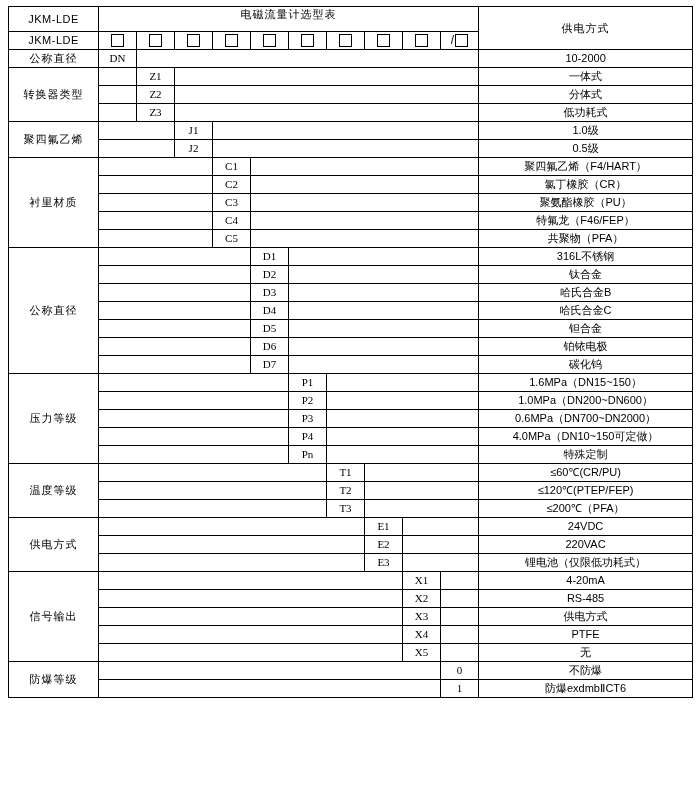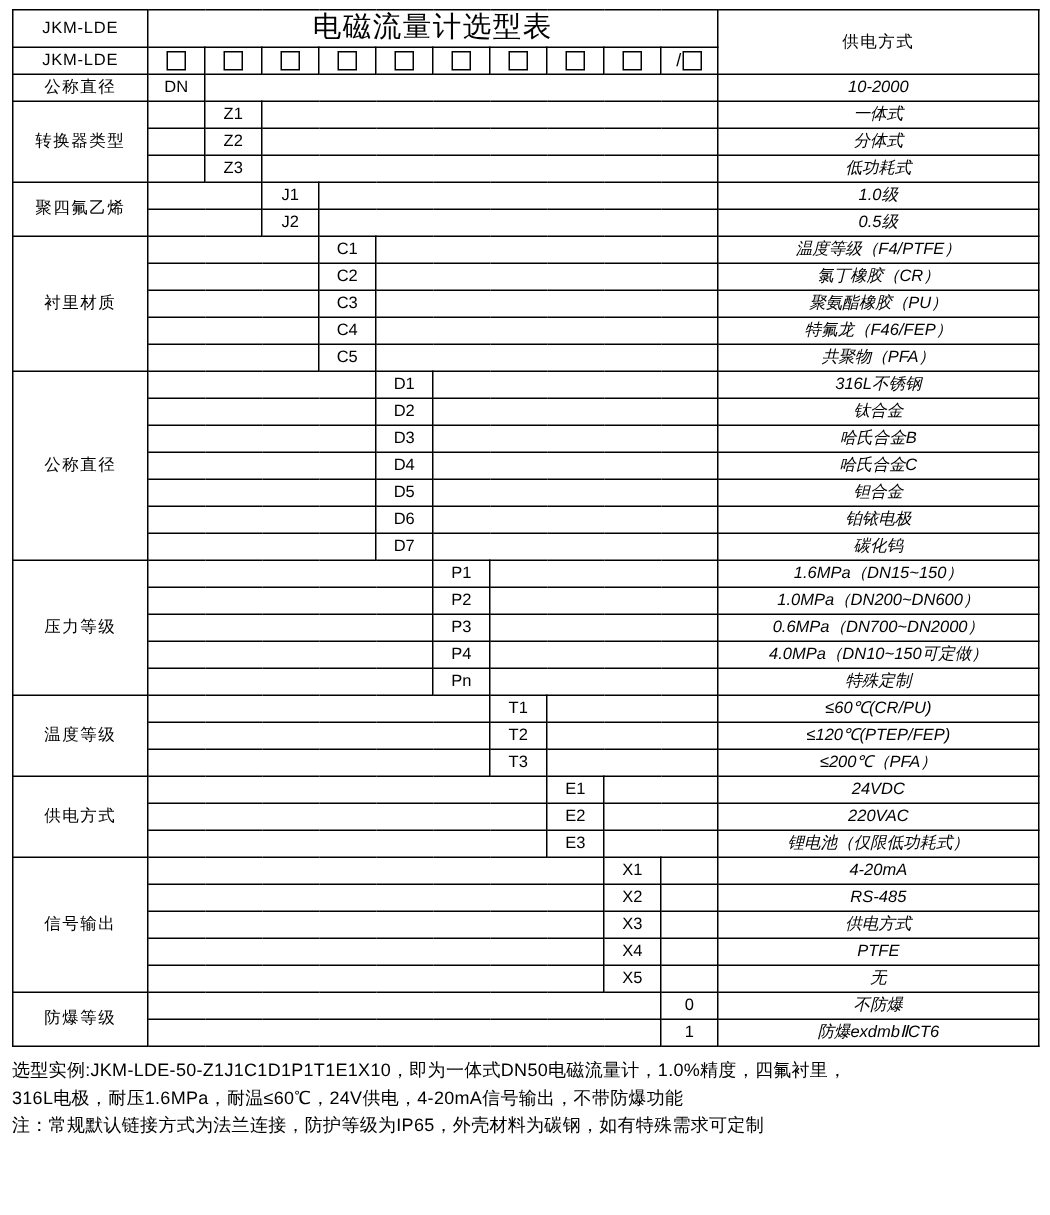--- a/index.html
+++ b/index.html
@@ -44,25 +44,24 @@
     font-size: 13px;
     letter-spacing: 1px;
     height: 24px;
   }
   td.model {
     font-size: 12px;
     letter-spacing: 0.5px;
   }
   td.desc {
     font-size: 11.5px;
-    font-style: italic;
   }
   td.code {
     font-size: 11px;
-    font-family: Liberation Sans, sans-serif;
+    font-family: Liberation Serif, serif;
   }
   td.blank {
     border-left: 1px solid #000;
     border-right: 1px solid #000;
     border-top: none;
     border-bottom: none;
   }
   
   .boxrow td {
     height: 24px;
@@ -112,21 +111,21 @@
       <col style="width:38px">
       <col style="width:38px">
       <col style="width:214px">
     </colgroup>
 
     <tbody>
         <tr class="boxrow">
       <td class="model">JKM-LDE</td>
       <td class="title boxcell" colspan="10">
         <div style="position:relative;height:24px;">
-          <div style="position:absolute;left:0;right:0;top:1px;text-align:center;font-size:19px;letter-spacing:1px;">电磁流量计选型表</div>
+          <div style="position:absolute;left:0;right:0;top:1px;text-align:center;font-size:11px;letter-spacing:1px;">电磁流量计选型表</div>
         </div>
       </td>
       <td class="title" rowspan="2">供电方式</td>
     </tr>
 
     <tr>
       <td class="model">JKM-LDE</td>
       <td class="boxcell"><span class="sq"></span></td>
       <td class="boxcell"><span class="sq"></span></td>
       <td class="boxcell"><span class="sq"></span></td>
@@ -178,21 +177,21 @@
       <td class="code">J2</td>
       <td class="blank" colspan="7"></td>
       <td class="desc">0.5级</td>
     </tr>
 
     <tr>
       <td class="label" rowspan="5">衬里材质</td>
       <td class="blank" colspan="3"></td>
       <td class="code">C1</td>
       <td class="blank" colspan="6"></td>
-      <td class="desc">温度等级（F4/PTFE）</td>
+      <td class="desc">聚四氟乙烯（F4/HART）</td>
     </tr>
     <tr>
       <td class="blank" colspan="3"></td>
       <td class="code">C2</td>
       <td class="blank" colspan="6"></td>
       <td class="desc">氯丁橡胶（CR）</td>
     </tr>
     <tr>
       <td class="blank" colspan="3"></td>
       <td class="code">C3</td>
@@ -367,18 +366,13 @@
       <td class="desc">不防爆</td>
     </tr>
     <tr>
       <td class="blank" colspan="9"></td>
       <td class="code">1</td>
       <td class="desc">防爆exdmbⅡCT6</td>
     </tr>
   </tbody>
     </table>
 
-  <div class="notes">
-    <div>选型实例:JKM-LDE-50-Z1J1C1D1P1T1E1X10，即为一体式DN50电磁流量计，1.0%精度，四氟衬里，</div>
-    <div>316L电极，耐压1.6MPa，耐温≤60℃，24V供电，4-20mA信号输出，不带防爆功能</div>
-    <div>注：常规默认链接方式为法兰连接，防护等级为IP65，外壳材料为碳钢，如有特殊需求可定制</div>
-  </div>
 </div>
 
 </body></html>

